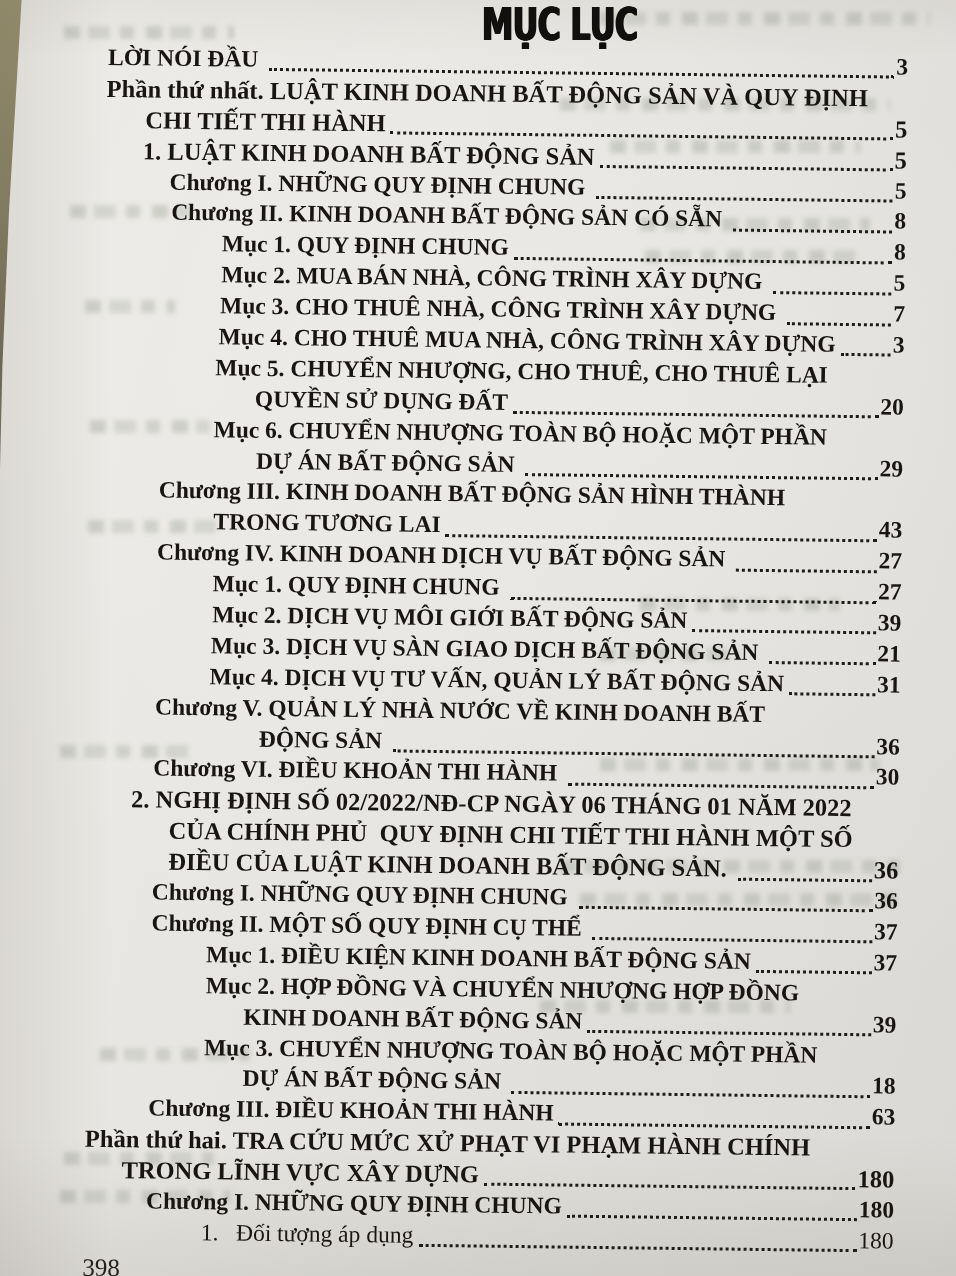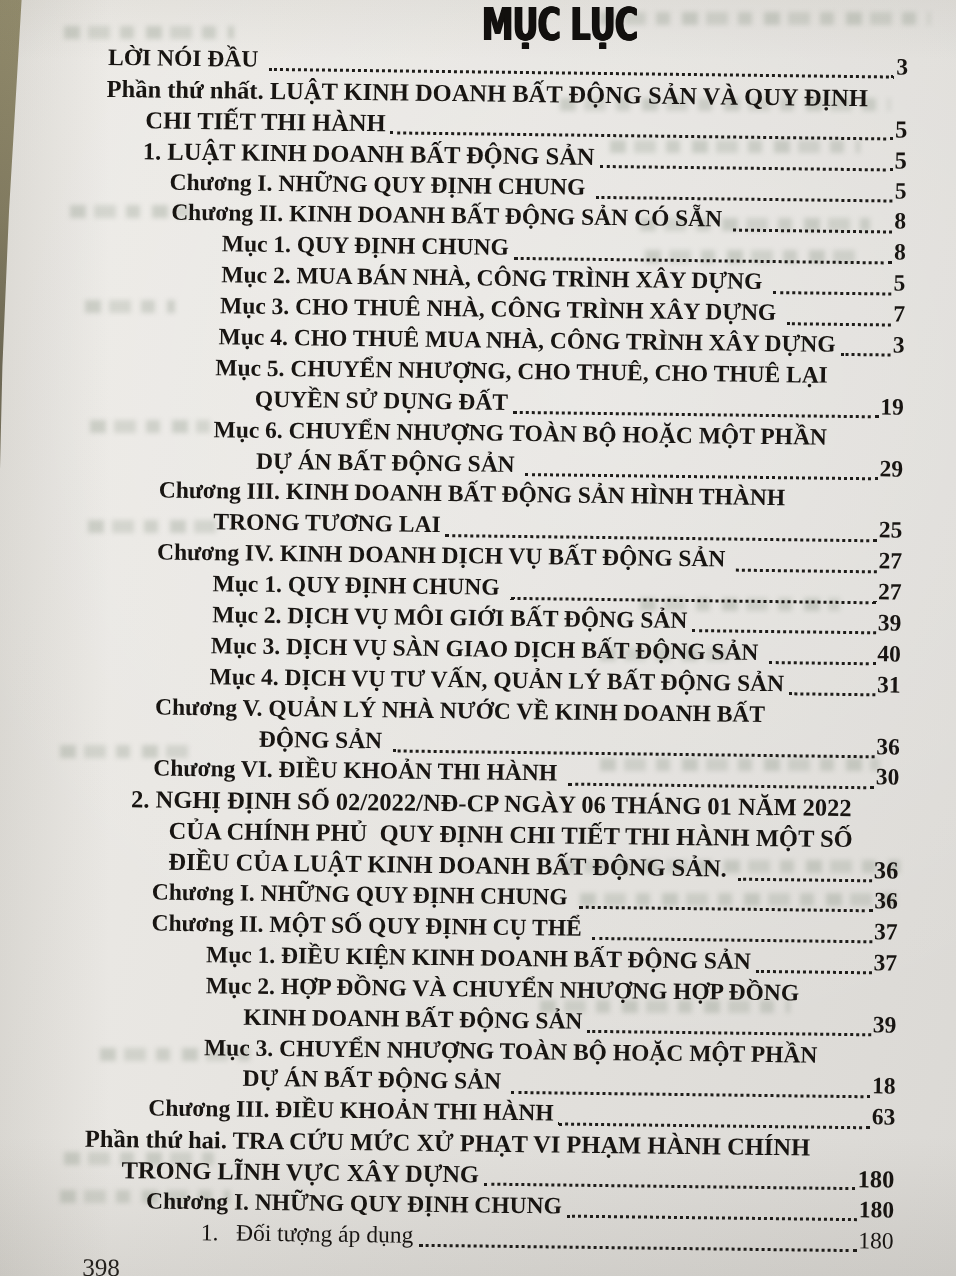--- a/index.html
+++ b/index.html
@@ -146,57 +146,57 @@
           <span class="toc-text">Mục 4. CHO THUÊ MUA NHÀ, CÔNG TRÌNH XÂY DỰNG</span>
           <span class="leader"></span>
           <span class="toc-page">3</span>
         </div>
         <div class="toc-row" style="padding-left: 134px;">
           <span class="toc-text">Mục 5. CHUYỂN NHƯỢNG, CHO THUÊ, CHO THUÊ LẠI</span>
         </div>
         <div class="toc-row" style="padding-left: 174px;">
           <span class="toc-text">QUYỀN SỬ DỤNG ĐẤT</span>
           <span class="leader"></span>
-          <span class="toc-page">19</span>
+          <span class="toc-page">20</span>
         </div>
         <div class="toc-row" style="padding-left: 133px;">
           <span class="toc-text">Mục 6. CHUYỂN NHƯỢNG TOÀN BỘ HOẶC MỘT PHẦN</span>
         </div>
         <div class="toc-row" style="padding-left: 176px;">
           <span class="toc-text">DỰ ÁN BẤT ĐỘNG SẢN </span>
           <span class="leader"></span>
           <span class="toc-page">29</span>
         </div>
         <div class="toc-row" style="padding-left: 79px;">
           <span class="toc-text">Chương III. KINH DOANH BẤT ĐỘNG SẢN HÌNH THÀNH</span>
         </div>
         <div class="toc-row" style="padding-left: 134px;">
           <span class="toc-text">TRONG TƯƠNG LAI</span>
           <span class="leader"></span>
-          <span class="toc-page">25</span>
+          <span class="toc-page">43</span>
         </div>
         <div class="toc-row" style="padding-left: 78px;">
           <span class="toc-text">Chương IV. KINH DOANH DỊCH VỤ BẤT ĐỘNG SẢN </span>
           <span class="leader"></span>
           <span class="toc-page">27</span>
         </div>
         <div class="toc-row" style="padding-left: 134px;">
           <span class="toc-text">Mục 1. QUY ĐỊNH CHUNG </span>
           <span class="leader"></span>
           <span class="toc-page">27</span>
         </div>
         <div class="toc-row" style="padding-left: 134px;">
           <span class="toc-text">Mục 2. DỊCH VỤ MÔI GIỚI BẤT ĐỘNG SẢN</span>
           <span class="leader"></span>
           <span class="toc-page">39</span>
         </div>
         <div class="toc-row" style="padding-left: 133px;">
           <span class="toc-text">Mục 3. DỊCH VỤ SÀN GIAO DỊCH BẤT ĐỘNG SẢN </span>
           <span class="leader"></span>
-          <span class="toc-page">40</span>
+          <span class="toc-page">21</span>
         </div>
         <div class="toc-row" style="padding-left: 132px;">
           <span class="toc-text">Mục 4. DỊCH VỤ TƯ VẤN, QUẢN LÝ BẤT ĐỘNG SẢN</span>
           <span class="leader"></span>
           <span class="toc-page">31</span>
         </div>
         <div class="toc-row" style="padding-left: 78px;">
           <span class="toc-text">Chương V. QUẢN LÝ NHÀ NƯỚC VỀ KINH DOANH BẤT</span>
         </div>
         <div class="toc-row" style="padding-left: 182px;">

